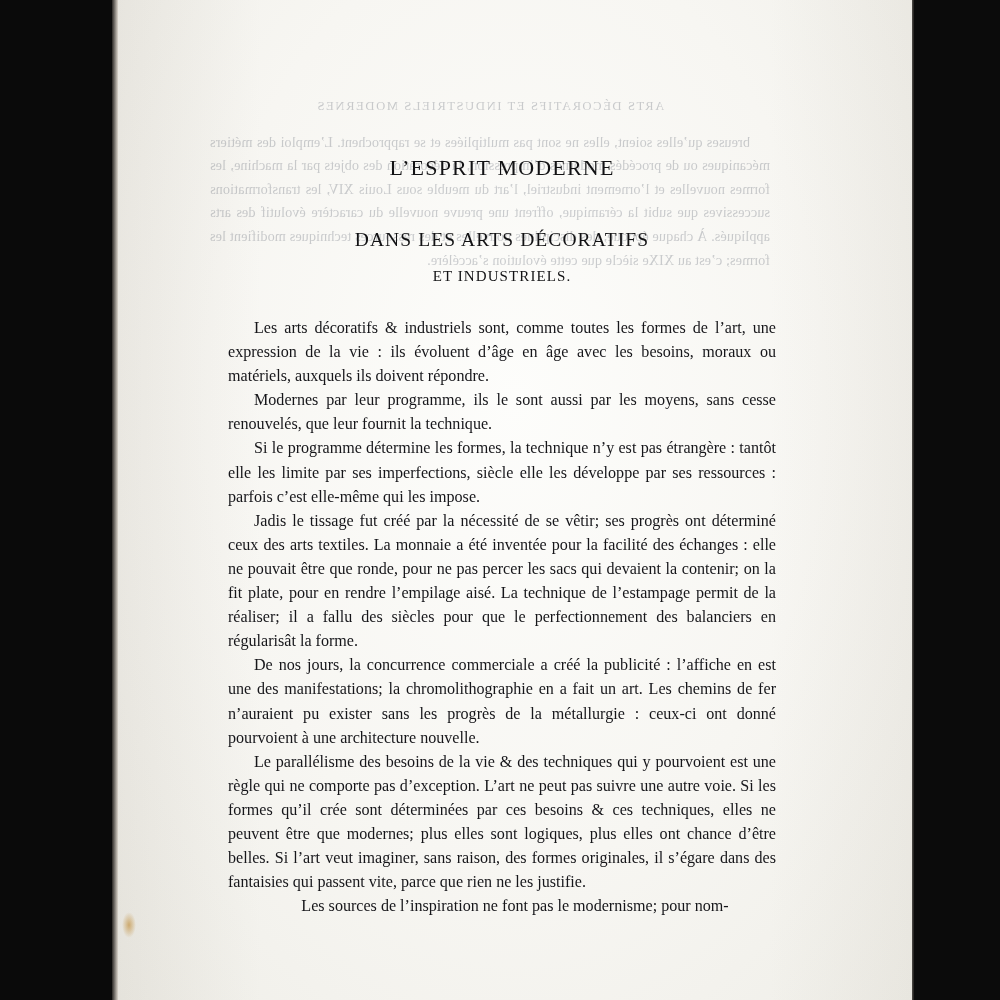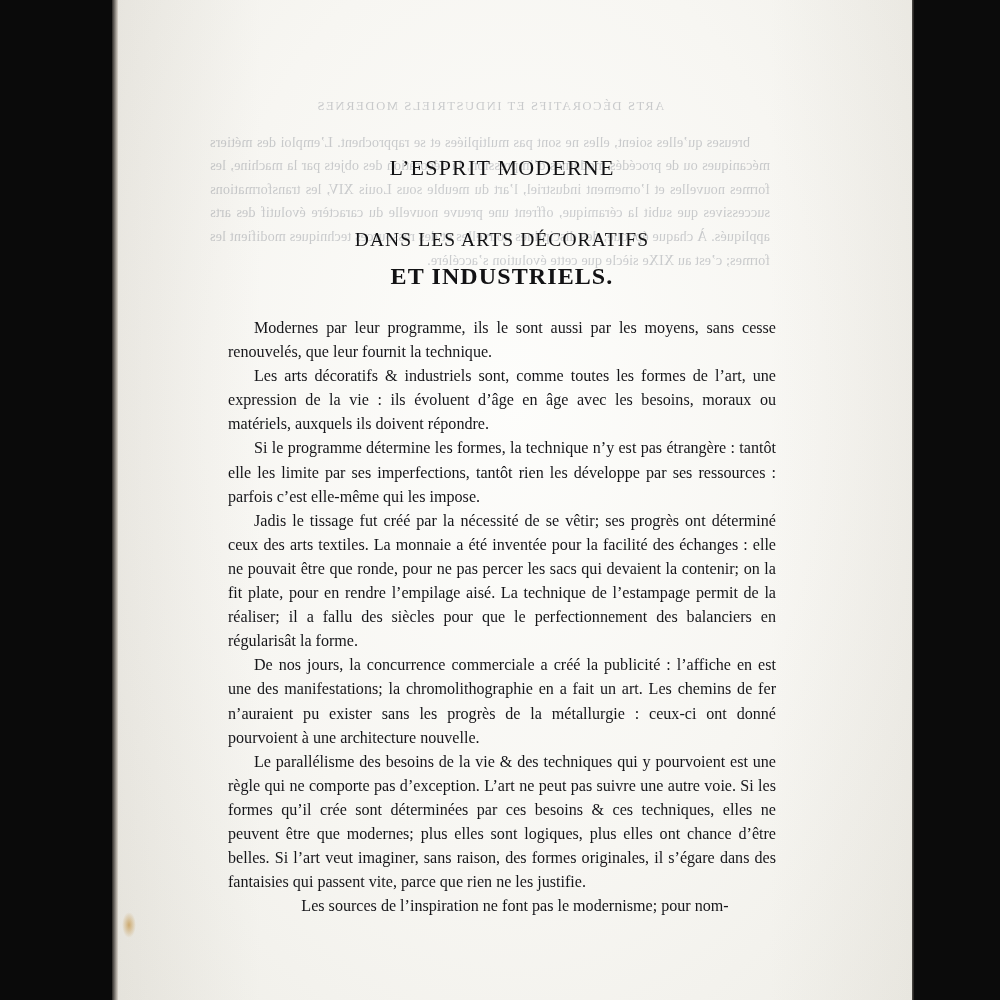--- a/index.html
+++ b/index.html
@@ -101,21 +101,21 @@
   }
   .title {
     text-align: center;
     letter-spacing: 1.6px;
     font-size: 21.5px;
     line-height: 36px;
     color: #121214;
   }
   .title .l1 { font-size: 22px; letter-spacing: 1.2px; }
   .title .l2 { font-size: 19.5px; letter-spacing: 1.1px; margin-top: 36px; }
-  .title .l3 { font-size: 24px; letter-spacing: 1.1px; font-weight: bold; }
+  .title .l3 { font-size: 15px; letter-spacing: 1.1px; }
   .body {
     margin-top: 22px;
     font-size: 16.1px;
     line-height: 24.1px;
     text-align: justify;
     color: #16161a;
   }
   .body p {
     margin: 0;
     text-indent: 26px;
@@ -145,23 +145,23 @@
 
     <div class="textblock">
 
       <div class="title">
         <div class="l1">L’ESPRIT MODERNE</div>
         <div class="l2">DANS LES ARTS DÉCORATIFS</div>
         <div class="l3">ET INDUSTRIELS.</div>
       </div>
 
       <div class="body">
+        <p>Les arts décoratifs &amp; industriels sont, comme toutes les formes de l’art, une expression de la vie : ils évoluent d’âge en âge avec les besoins, moraux ou matériels, auxquels ils doivent répondre.</p>
         <p>Modernes par leur programme, ils le sont aussi par les moyens, sans cesse renouvelés, que leur fournit la technique.</p>
-        <p>Les arts décoratifs &amp; industriels sont, comme toutes les formes de l’art, une expression de la vie : ils évoluent d’âge en âge avec les besoins, moraux ou matériels, auxquels ils doivent répondre.</p>
-        <p>Si le programme détermine les formes, la technique n’y est pas étrangère : tantôt elle les limite par ses imperfections, tantôt rien les développe par ses ressources : parfois c’est elle-même qui les impose.</p>
+        <p>Si le programme détermine les formes, la technique n’y est pas étrangère : tantôt elle les limite par ses imperfections, siècle elle les développe par ses ressources : parfois c’est elle-même qui les impose.</p>
         <p>Jadis le tissage fut créé par la nécessité de se vêtir; ses progrès ont déterminé ceux des arts textiles. La monnaie a été inventée pour la facilité des échanges : elle ne pouvait être que ronde, pour ne pas percer les sacs qui devaient la contenir; on la fit plate, pour en rendre l’empilage aisé. La technique de l’estampage permit de la réaliser; il a fallu des siècles pour que le perfectionnement des balanciers en régularisât la forme.</p>
         <p>De nos jours, la concurrence commerciale a créé la publicité : l’affiche en est une des manifestations; la chromolithographie en a fait un art. Les chemins de fer n’auraient pu exister sans les progrès de la métallurgie : ceux-ci ont donné pourvoient à une architecture nouvelle.</p>
         <p>Le parallélisme des besoins de la vie &amp; des techniques qui y pourvoient est une règle qui ne comporte pas d’exception. L’art ne peut pas suivre une autre voie. Si les formes qu’il crée sont déterminées par ces besoins &amp; ces techniques, elles ne peuvent être que modernes; plus elles sont logiques, plus elles ont chance d’être belles. Si l’art veut imaginer, sans raison, des formes originales, il s’égare dans des fantaisies qui passent vite, parce que rien ne les justifie.</p>
         <p>Les sources de l’inspiration ne font pas le modernisme; pour nom-</p>
       </div>
 
     </div>
   </div>
 </div>
 

